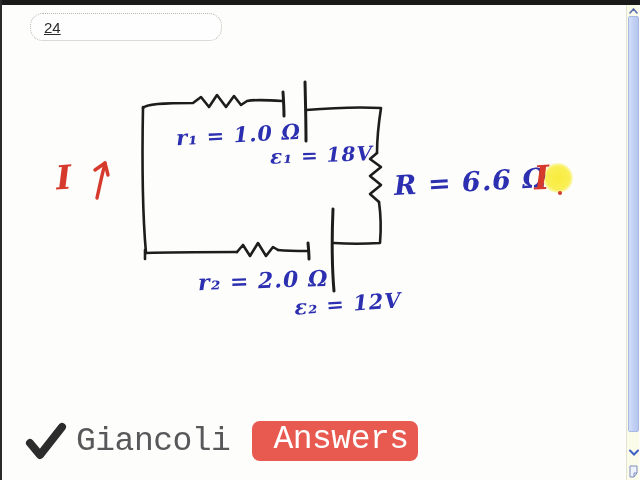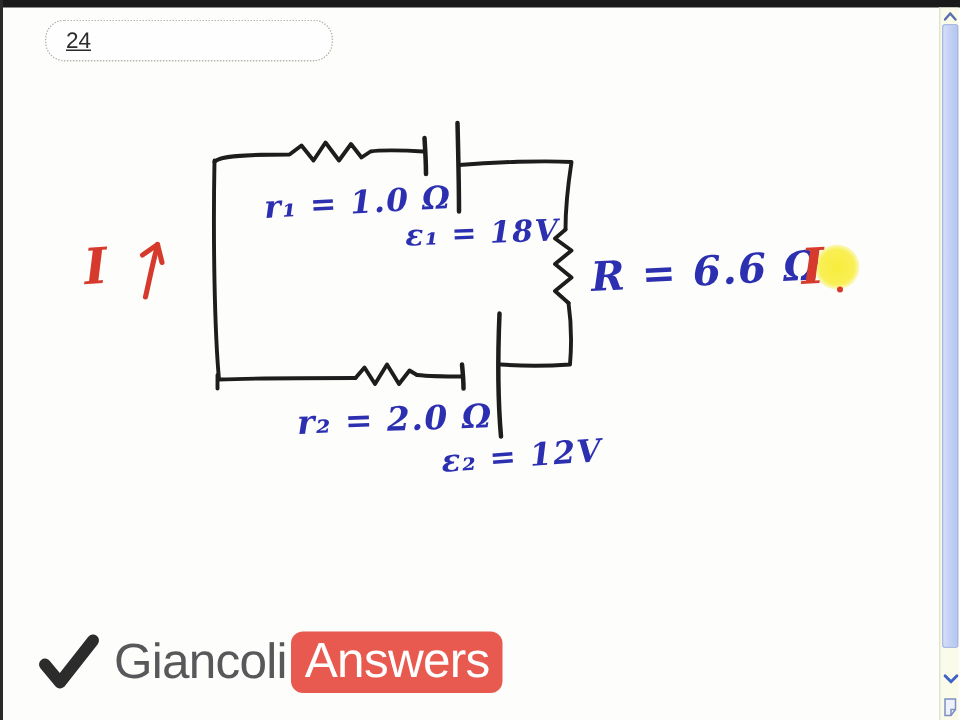--- a/index.html
+++ b/index.html
@@ -44,25 +44,25 @@
   .hw-i-right{left:534px;top:158px;transform:rotate(-3deg);}
   .pen-dot{position:absolute;left:558px;top:191px;width:4px;height:4px;border-radius:50%;background:#d63a2c;}
 
   
   .highlight-dot{
     position:absolute;left:543px;top:163px;width:30px;height:30px;border-radius:50%;
     background:radial-gradient(circle,#f8ec3d 0%,#f9ef55 55%,rgba(249,240,100,0) 78%);
   }
 
   
-  .logo{position:absolute;left:24px;top:419px;display:flex;align-items:center;}
+  .logo{position:absolute;left:24px;top:419px;display:flex;align-items:center;font-family:Liberation Mono, monospace;}
   .logo-name{font-size:33px;color:#58585b;letter-spacing:-0.5px;margin-left:8px;}
   .logo-badge{
-    margin-left:3px;background:#e8594f;color:#fff;font-size:33px;
-    padding:0px 9px 3px 9px;border-radius:8px;letter-spacing:-0.5px;
+    margin-left:22px;background:#e8594f;color:#fff;font-size:33px;
+    padding:0px 9px 3px 21px;border-radius:8px;letter-spacing:-0.5px;
   }
 
   
   .scrollbar{
     position:absolute;right:1px;top:5px;width:13px;height:475px;
     background:#fbfbe9;border-left:1px solid #e3e3d2;box-sizing:border-box;
   }
   .sb-btn{width:13px;height:11px;display:flex;align-items:center;justify-content:center;cursor:pointer;}
   .sb-thumb{
     position:absolute;left:1px;top:11px;width:11px;height:416px;

